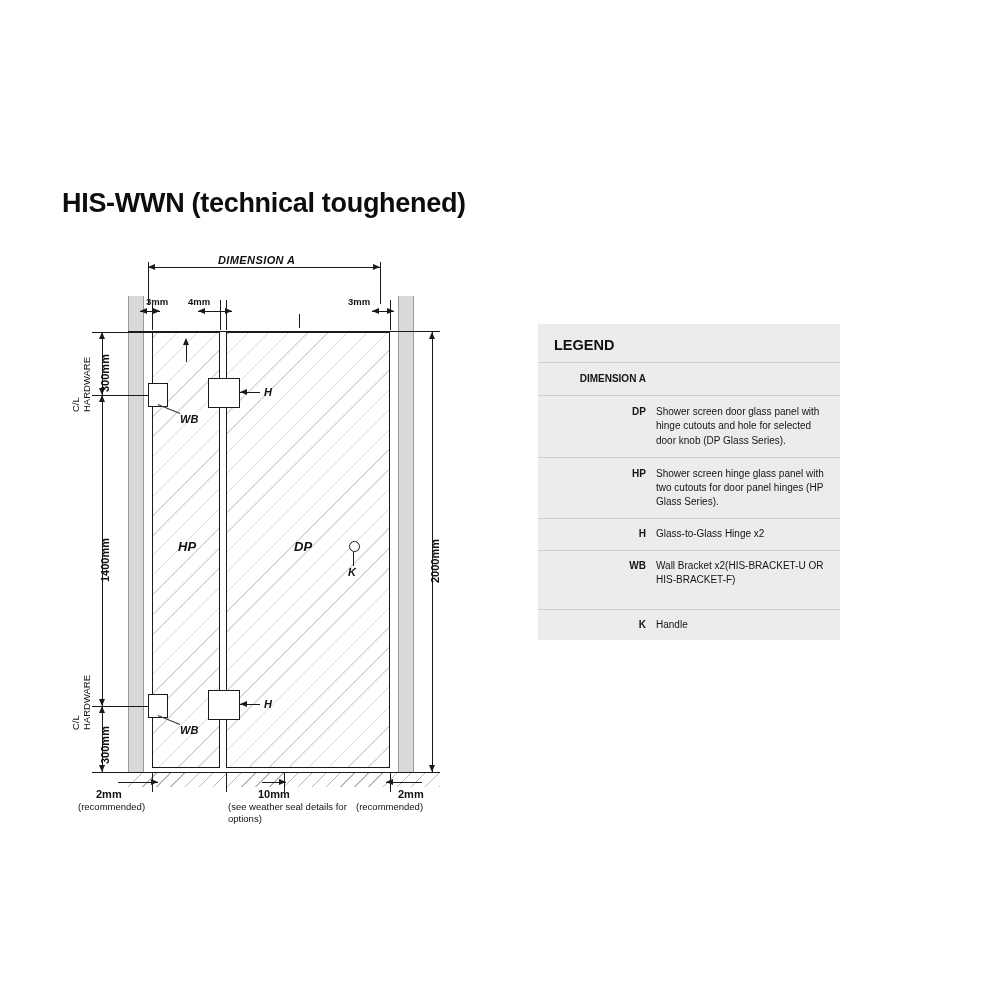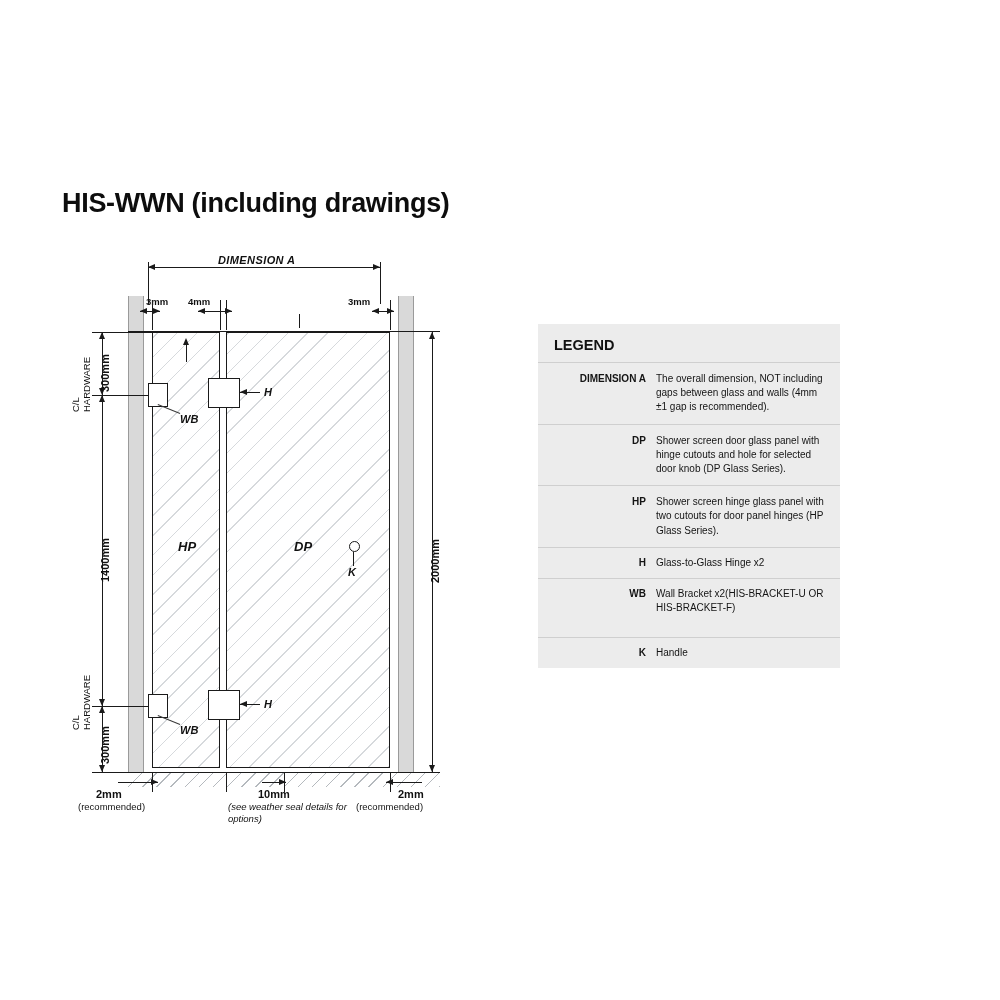--- a/index.html
+++ b/index.html
@@ -134,21 +134,21 @@
     padding:16px 10px 14px 10px;
     color:#222;
   }
   .legend-spacer{height:14px;}
 </style>
 </head>
 <body>
 
 <div class="page">
 
-  <div class="title">HIS-WWN (including drawings)</div>
+  <div class="title">HIS-WWN (technical toughened)</div>
 
   <div class="drawing">
 
     <div class="wall" style="left:128px;top:296px;width:14px;height:476px;"></div>
     <div class="wall" style="left:398px;top:296px;width:14px;height:476px;"></div>
 
     <div class="glass" style="left:152px;top:332px;width:68px;height:436px;"></div>
     <div class="glass" style="left:226px;top:332px;width:164px;height:436px;"></div>
 
     <div class="line hline" style="left:128px;top:331px;width:312px;"></div>
@@ -249,35 +249,34 @@
 
     <div class="line hline" style="left:118px;top:782px;width:40px;"></div>
     <div class="ar ar-r" style="left:151px;top:778.5px;"></div>
     <div class="lbl lbl-b" style="left:96px;top:788px;">2mm</div>
     <div class="lbl lbl-sm" style="left:78px;top:801px;">(recommended)</div>
 
     <div class="line vline" style="left:284px;top:772px;height:20px;"></div>
     <div class="line hline" style="left:262px;top:782px;width:24px;"></div>
     <div class="ar ar-r" style="left:279px;top:778.5px;"></div>
     <div class="lbl lbl-b" style="left:258px;top:788px;">10mm</div>
-    <div class="lbl lbl-sm" style="left:228px;top:801px;font-style:italic;width:120px;white-space:normal;line-height:1.25;">(see weather seal details for options)</div>
+    <div class="lbl lbl-sm" style="left:228px;top:801px;width:120px;white-space:normal;line-height:1.25;">(see weather seal details for options)</div>
 
     <div class="line hline" style="left:386px;top:782px;width:36px;"></div>
     <div class="ar ar-l" style="left:386px;top:778.5px;"></div>
     <div class="lbl lbl-b" style="left:398px;top:788px;">2mm</div>
     <div class="lbl lbl-sm" style="left:356px;top:801px;">(recommended)</div>
 
   </div>
 
   <div class="legend">
     <div class="legend-title">LEGEND</div>
 
     <div class="lrow tall">
       <div class="lkey">DIMENSION A</div>
-      <div class="lval">The overall dimension, NOT including gaps between glass and walls (4mm ±1 gap is recommended).</div>
     </div>
 
     <div class="lrow tall">
       <div class="lkey">DP</div>
       <div class="lval">Shower screen door glass panel with hinge cutouts and hole for selected door knob (DP Glass Series).</div>
     </div>
 
     <div class="lrow tall">
       <div class="lkey">HP</div>
       <div class="lval">Shower screen hinge glass panel with two cutouts for door panel hinges (HP Glass Series).</div>

